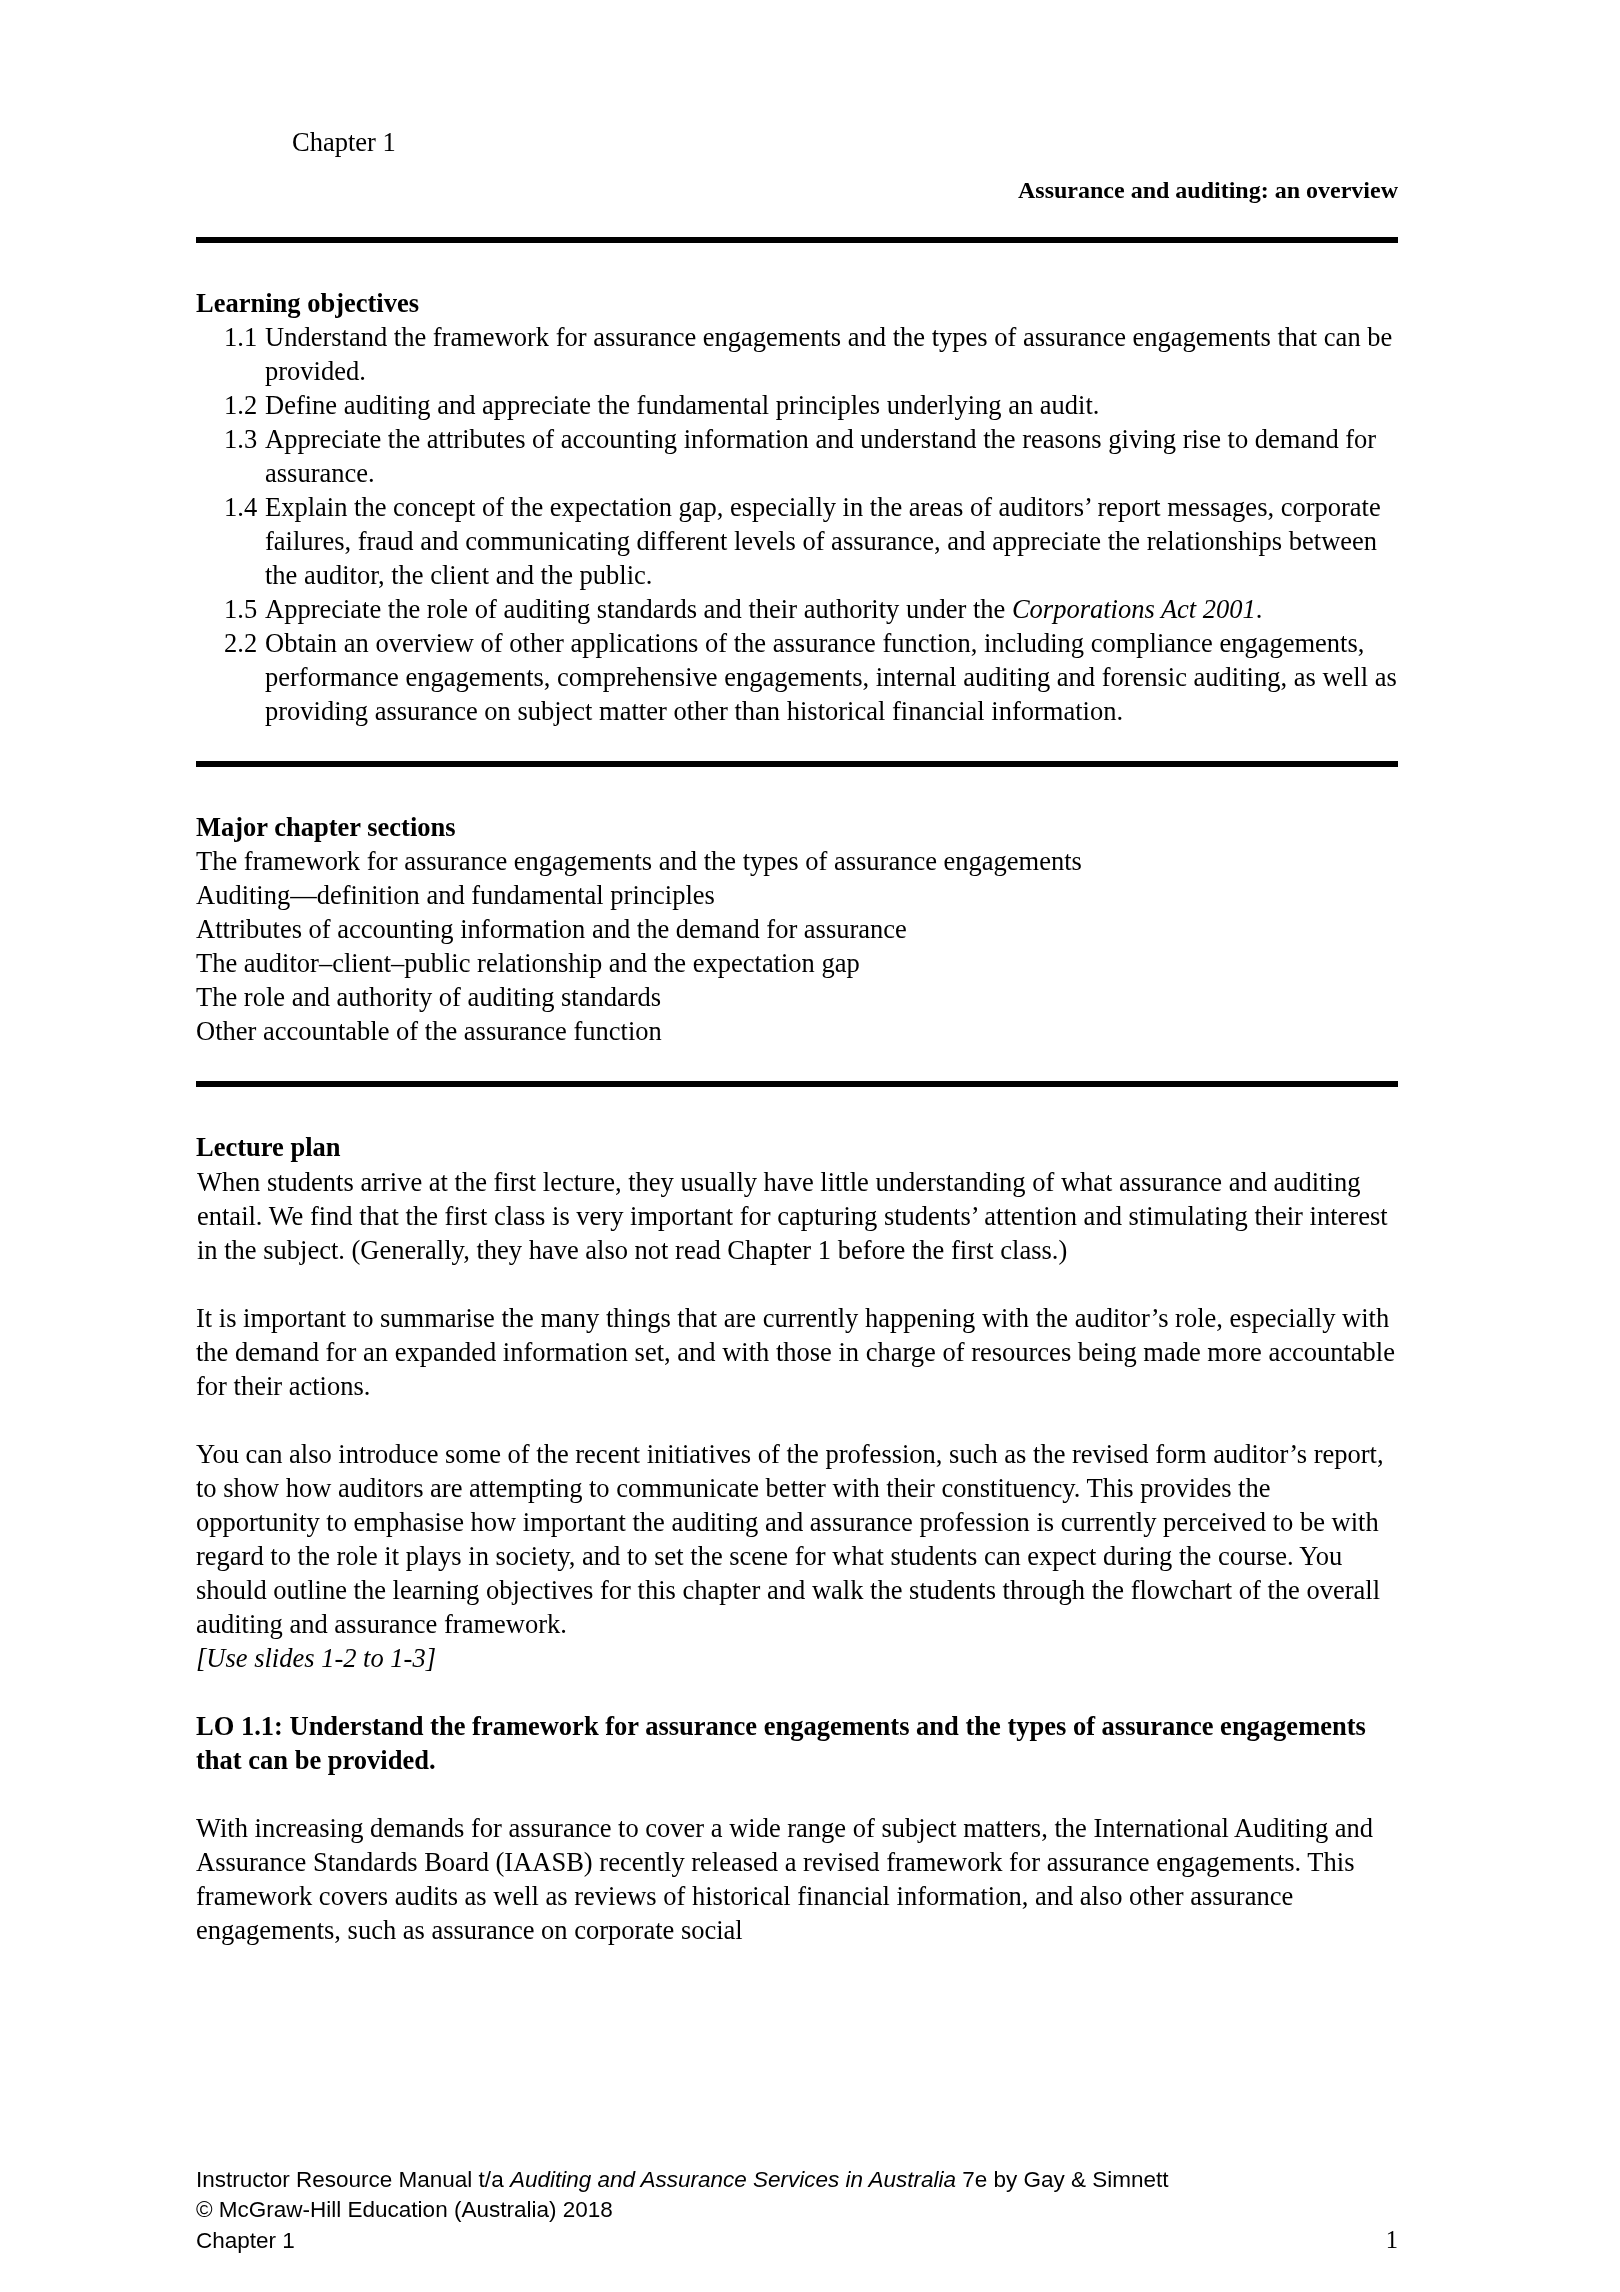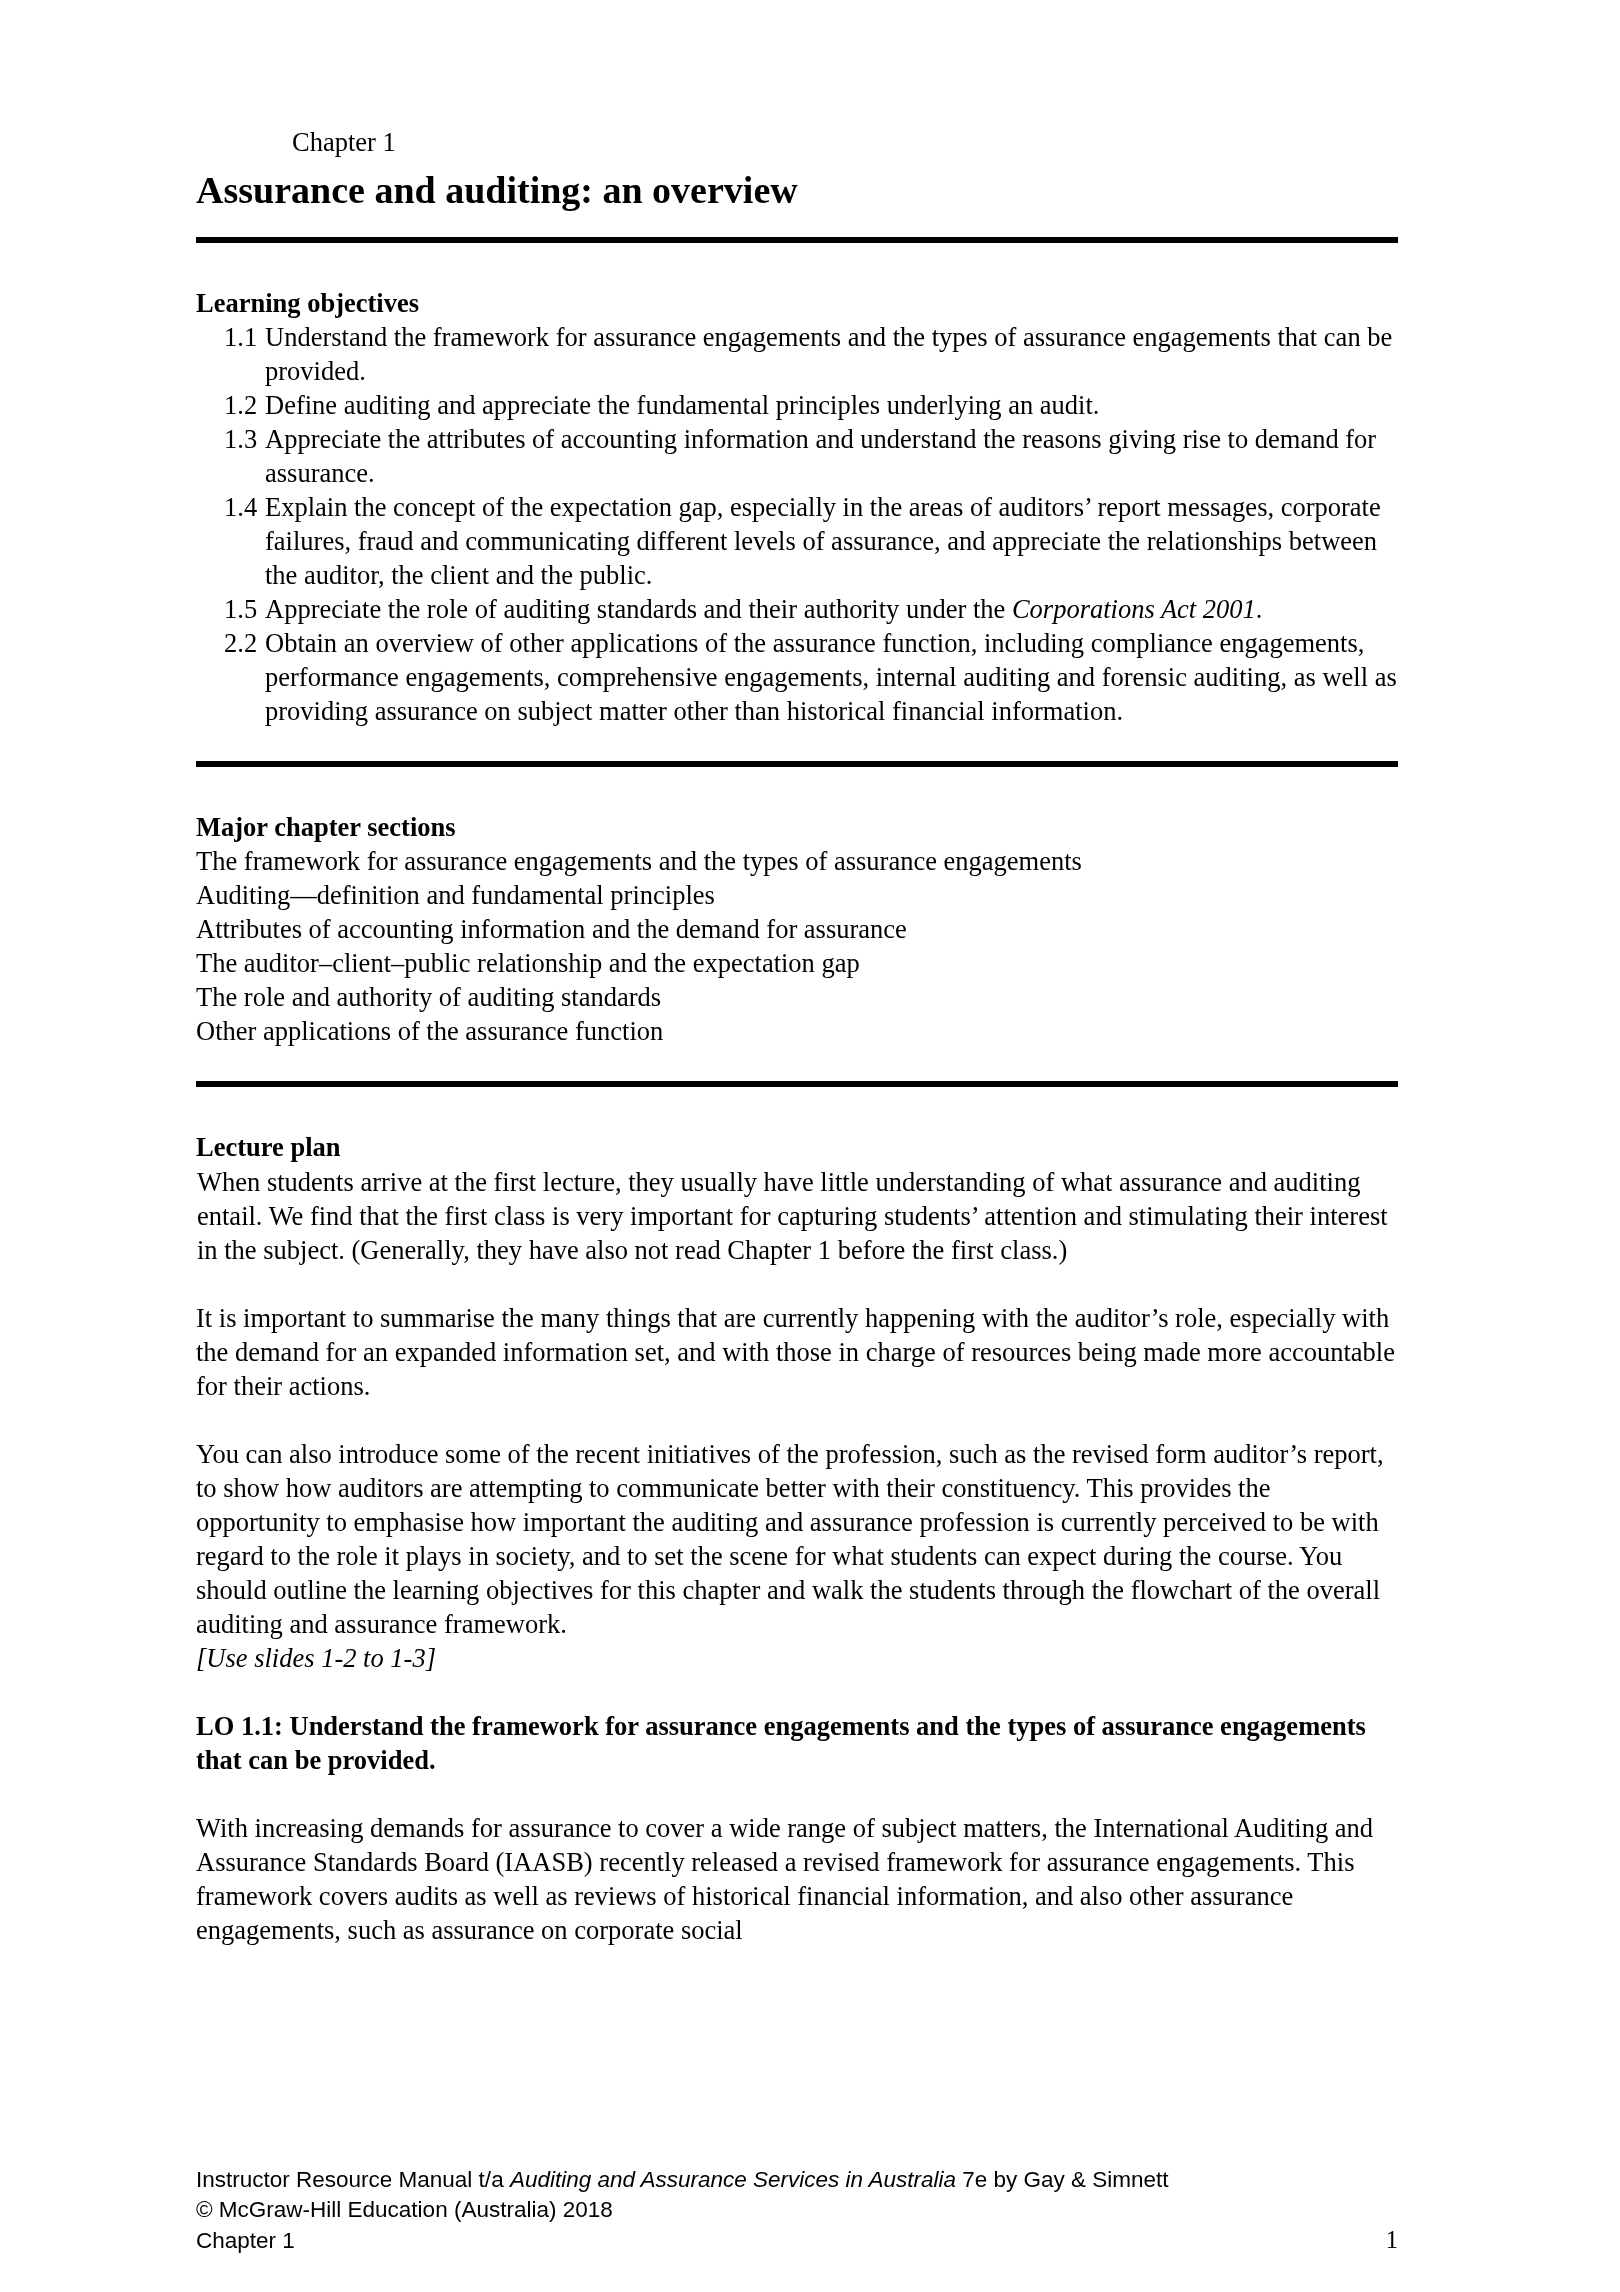--- a/index.html
+++ b/index.html
@@ -6,21 +6,21 @@
   .page {
     width: 1584px; height: 2293px;
     background: #ffffff; color: #000000;
     position: relative; box-sizing: border-box;
     padding: 125px 186px 0 196px;
     font-family: "Liberation Serif", serif;
     font-size: 26.5px; line-height: 34px;
   }
   .chapter-label { margin-left: 96px; }
   .doc-title {
-    font-size: 38px; font-weight: bold; text-align: left;
+    font-size: 24px; font-weight: bold; text-align: right;
     margin: 9.8px 0 0 0; line-height: 43px;
   }
   .rule { height: 5.9px; background: #000000; border: none; }
   .rule-top   { margin: 25.5px 0 43px 0; }
   .rule-mid   { margin: 33px 0 43px 0; }
   .italic { font-style: italic; }
   .lo-item { padding-left: 69px; position: relative; }
   .lo-num { position: absolute; left: 18px; top: 0; margin-left: 10px; }
   .para { margin: 34px 0 0 0; }
   .para-first { margin: 1px; }
@@ -56,21 +56,21 @@
 
   <div class="rule rule-mid"></div>
 
   <section>
     <div class="section-heading">Major chapter sections</div>
     <div>The framework for assurance engagements and the types of assurance engagements</div>
     <div>Auditing—definition and fundamental principles</div>
     <div>Attributes of accounting information and the demand for assurance</div>
     <div>The auditor–client–public relationship and the expectation gap</div>
     <div>The role and authority of auditing standards</div>
-    <div>Other applications of the assurance function</div>
+    <div>Other accountable of the assurance function</div>
   </section>
 
   <div class="rule rule-mid"></div>
 
   <section>
     <div class="section-heading">Lecture plan</div>
     <div class="para para-first">When students arrive at the first lecture, they usually have little understanding of what assurance and auditing entail. We find that the first class is very important for capturing students’ attention and stimulating their interest in the subject. (Generally, they have also not read Chapter 1 before the first class.)</div>
     <div class="para">It is important to summarise the many things that are currently happening with the auditor’s role, especially with the demand for an expanded information set, and with those in charge of resources being made more accountable for their actions.</div>
     <div class="para">You can also introduce some of the recent initiatives of the profession, such as the revised form auditor’s report, to show how auditors are attempting to communicate better with their constituency. This provides the opportunity to emphasise how important the auditing and assurance profession is currently perceived to be with regard to the role it plays in society, and to set the scene for what students can expect during the course. You should outline the learning objectives for this chapter and walk the students through the flowchart of the overall auditing and assurance framework.</div>
     <div class="italic">[Use slides 1-2 to 1-3]</div>

